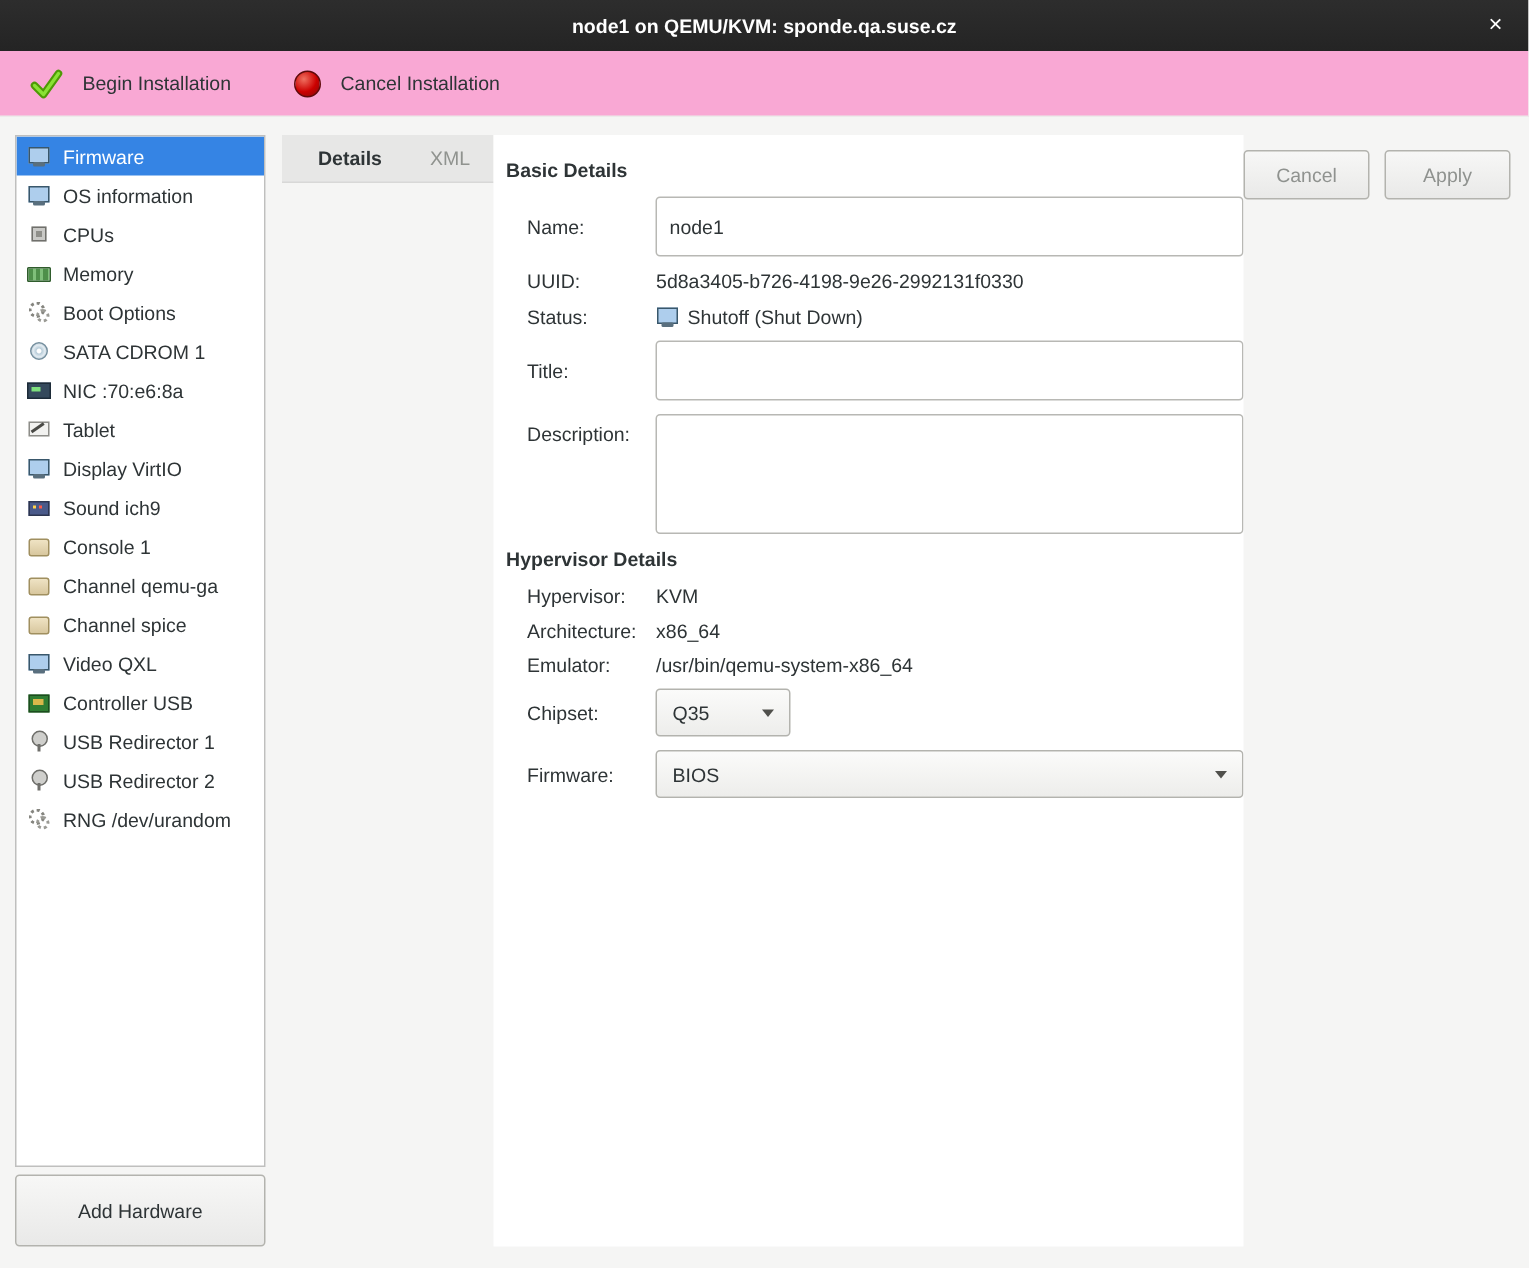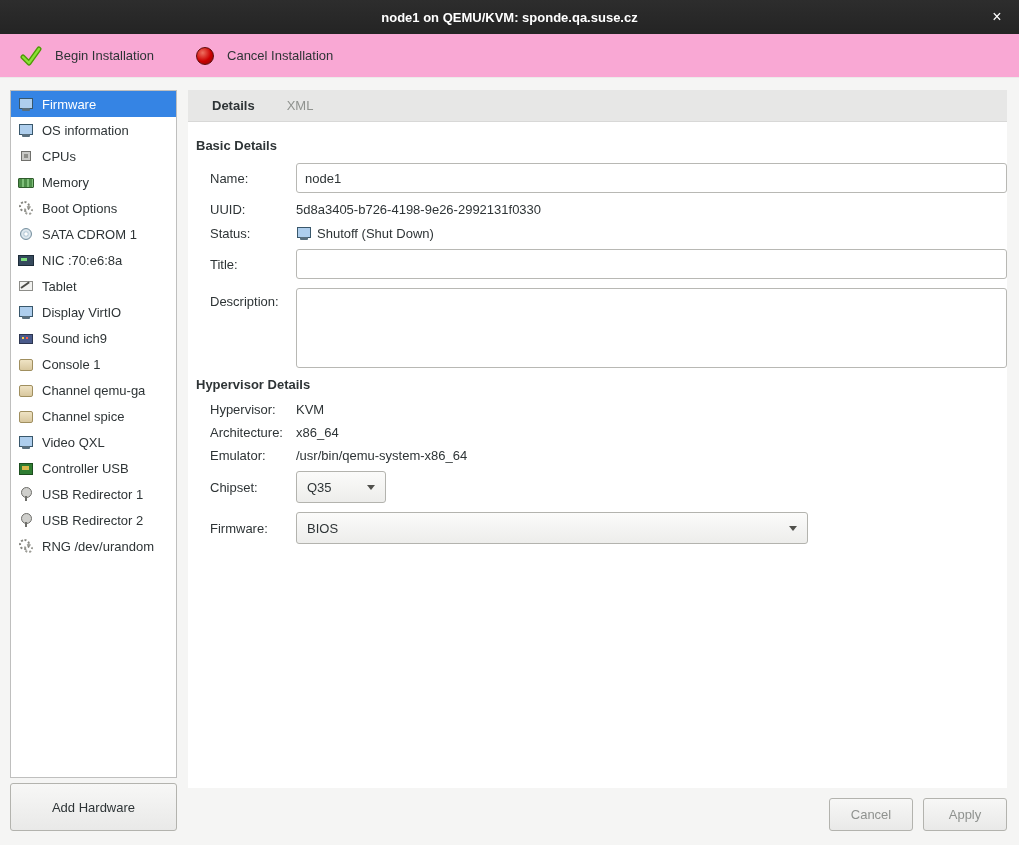--- a/index.html
+++ b/index.html
@@ -44,39 +44,39 @@
     height:26px; display:flex; align-items:center; gap:8px;
     padding-left:7px; cursor:pointer; white-space:nowrap;
   }
   .side-item.selected { background:#3584e4; color:#ffffff; }
   .add-hw {
     margin-top:5px; height:48px; width:100%;
     border:1px solid #b3b3ae; border-radius:3px;
     background:linear-gradient(#f7f7f6,#e9e9e8);
     font-size:13px; color:#2e3436; font-family:inherit; cursor:pointer;
   }
-  .right { flex:1; min-width:0; display:flex; flex-direction:column; }
+  .right { flex:1; min-width:0; display:flex; flex-direction:row; }
   
   .tabbar {
     height:32px; background:#e7e7e6; display:flex; align-items:stretch;
     padding-left:8px; border-bottom:1px solid #d8d8d7;
   }
   .tab { padding:0 16px; display:flex; align-items:center; font-size:13px; cursor:pointer; }
   .tab.active { color:#2e3436; font-weight:bold; }
   .tab.inactive { color:#90938f; }
   
   .content { flex:1; background:#ffffff; padding:10px 0 0 8px; overflow:hidden; }
   .section-title { font-weight:bold; font-size:13px; margin:6px 0 10px 0; }
   .frow { display:flex; align-items:center; margin:0 0 9px 14px; }
   .frow.static { margin-bottom:8px; }
   .frow.align-top { align-items:flex-start; }
   .frow .flabel { width:86px; flex-shrink:0; font-size:13px; color:#2e3436; }
   .frow.align-top .flabel { padding-top:6px; }
   .text-input {
-    flex:1; height:30px; border:1px solid #b8b8b4; border-radius:3px;
+    flex:1; height:40px; border:1px solid #b8b8b4; border-radius:3px;
     padding:0 8px; font-size:13px; font-family:inherit; color:#2e3436; background:#ffffff;
   }
   .desc-area {
     flex:1; height:80px; border:1px solid #b8b8b4; border-radius:3px;
     padding:4px 8px; font-size:13px; font-family:inherit; resize:none; background:#ffffff;
   }
   .static-val { font-size:13px; color:#2e3436; }
   .status-wrap { display:flex; align-items:center; gap:5px; }
   .combo {
     height:32px; display:inline-flex; align-items:center; justify-content:space-between;

